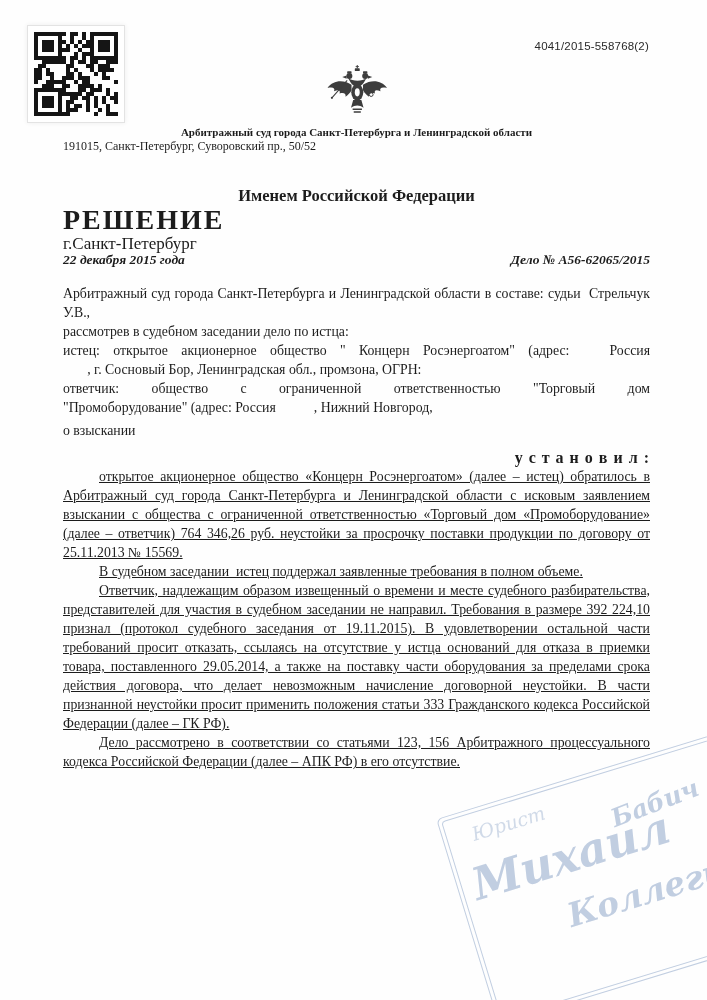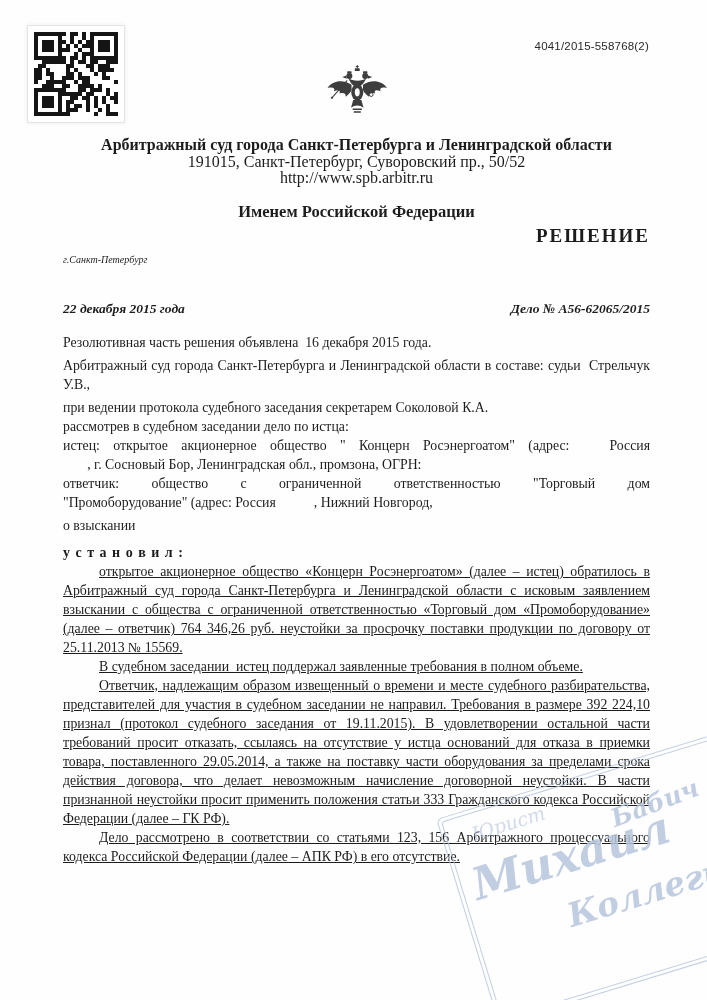--- a/index.html
+++ b/index.html
@@ -9,37 +9,37 @@
 
   
   .qr-sticker{position:absolute;left:27px;top:25px;width:96px;height:96px;background:#fff;
       border:1px solid #e3e3e3;box-shadow:0 0 5px rgba(0,0,0,.07);
       display:flex;align-items:center;justify-content:center;}
   .docnum{position:absolute;top:40px;right:58px;font-family:"Liberation Sans",sans-serif;
       font-size:11.5px;color:#2a2a2a;letter-spacing:.2px;}
 
   
   .emblem{margin:0 auto;padding-top:64px;width:78px;height:62px;text-align:center;}
-  .court-name{margin-top:10px;text-align:center;font-weight:bold;font-size:16px;}
-  .court-addr,.court-url{text-align:center;font-size:16px;line-height:16px;}
-  .in-the-name{margin-top:16px;text-align:center;font-weight:bold;font-size:16.5px;}
-  .decision{text-align:right;font-weight:bold;font-size:19px;letter-spacing:2px;line-height:27px;}
-  .city{font-style:italic;font-size:10px;line-height:15px;margin-top:3px;}
+  .court-name{text-align:center;font-weight:bold;font-size:11px;}
+  .court-addr,.court-url{font-size:12px;line-height:16px;}
+  .in-the-name{margin-top:32px;text-align:center;font-weight:bold;font-size:16.5px;}
+  .decision{text-align:left;font-weight:bold;font-size:28px;letter-spacing:2px;line-height:27px;}
+  .city{font-size:17px;line-height:15px;margin-top:3px;}
   .dateline{display:flex;justify-content:space-between;font-weight:bold;font-style:italic;
-      font-size:13.5px;line-height:18px;margin-top:33px;}
+      font-size:13.5px;line-height:18px;}
 
   
   .bodytext{margin-top:15px;font-size:13.8px;line-height:19px;}
   .ln{min-height:19px;}
   .jp{text-align:justify;}
   .jl{text-align:justify;text-align-last:justify;}
   .indent{text-indent:36px;text-decoration:underline;}
   .gap{margin-top:4px;}
   .gap-s{margin-top:8px;}
-  .ustanovil{text-align:left;font-weight:bold;font-size:14px;letter-spacing:1px;}
+  .ustanovil{text-align:right;font-weight:bold;font-size:16px;letter-spacing:1px;}
 
   
   .stamp{position:absolute;left:460px;top:764px;width:345px;height:215px;
       transform:rotate(-17deg);color:#b7c6dc;opacity:.85;pointer-events:none;
       font-family:"DejaVu Serif",serif;}
   .stamp-border{position:absolute;inset:0;border:1.5px solid currentColor;border-radius:6px;}
   .stamp-border::after{content:"";position:absolute;inset:3px;border:1px solid currentColor;border-radius:4px;}
   .w-top{position:absolute;left:30px;top:14px;font-size:19px;font-style:italic;opacity:.75;}
   .w-name{position:absolute;left:16px;top:48px;font-size:45px;font-style:italic;font-weight:bold;}
   .w-sur{position:absolute;left:168px;top:34px;font-size:25px;font-style:italic;font-weight:bold;transform:rotate(-4deg);}
@@ -233,37 +233,34 @@
           <path d="M62 83 h17 M64 88 h13" stroke-width="2.5" fill="none"></path>
           <path d="M52 30 L24 62" stroke-width="2" fill="none"></path>
           <circle cx="24" cy="62" r="2"></circle>
           <circle cx="96" cy="56" r="3.5" fill="none" stroke-width="1.8"></circle>
         </g>
       </svg>
     </div>
 
     <div class="court-name">Арбитражный суд города Санкт-Петербурга и Ленинградской области</div>
     <div class="court-addr">191015, Санкт-Петербург, Суворовский пр., 50/52</div>
-    <div class="court-url">http://www.spb.arbitr.ru</div>
 
     <div class="in-the-name">Именем Российской Федерации</div>
     <div class="decision">РЕШЕНИЕ</div>
 
     <div class="city">г.Санкт-Петербург</div>
     <div class="dateline">
       <span>22 декабря 2015 года</span>
       <span>Дело № А56-62065/2015</span>
     </div>
 
     <div class="bodytext">
-      <div class="ln">Резолютивная часть решения объявлена &nbsp;16 декабря 2015 года.</div>
 
       <div class="ln jp gap">Арбитражный суд города Санкт-Петербурга и Ленинградской области в составе: судьи &nbsp;Стрельчук У.В.,</div>
 
-      <div class="ln gap">при ведении протокола судебного заседания секретарем Соколовой К.А.</div>
       <div class="ln">рассмотрев в судебном заседании дело по истца:</div>
 
       <div class="ln jl">истец: открытое акционерное общество " Концерн Росэнергоатом" (адрес: &nbsp;&nbsp;Россия</div>
       <div class="ln">&nbsp;&nbsp;&nbsp;&nbsp;&nbsp;&nbsp;&nbsp;, г. Сосновый Бор, Ленинградская обл., промзона, ОГРН:</div>
       <div class="ln jl">ответчик: общество с ограниченной ответственностью "Торговый дом</div>
       <div class="ln">"Промоборудование" (адрес: Россия&nbsp;&nbsp;&nbsp;&nbsp;&nbsp;&nbsp;&nbsp;&nbsp;&nbsp;&nbsp;&nbsp;, Нижний Новгород,</div>
 
       <div class="ln gap">о взыскании</div>
 
 

